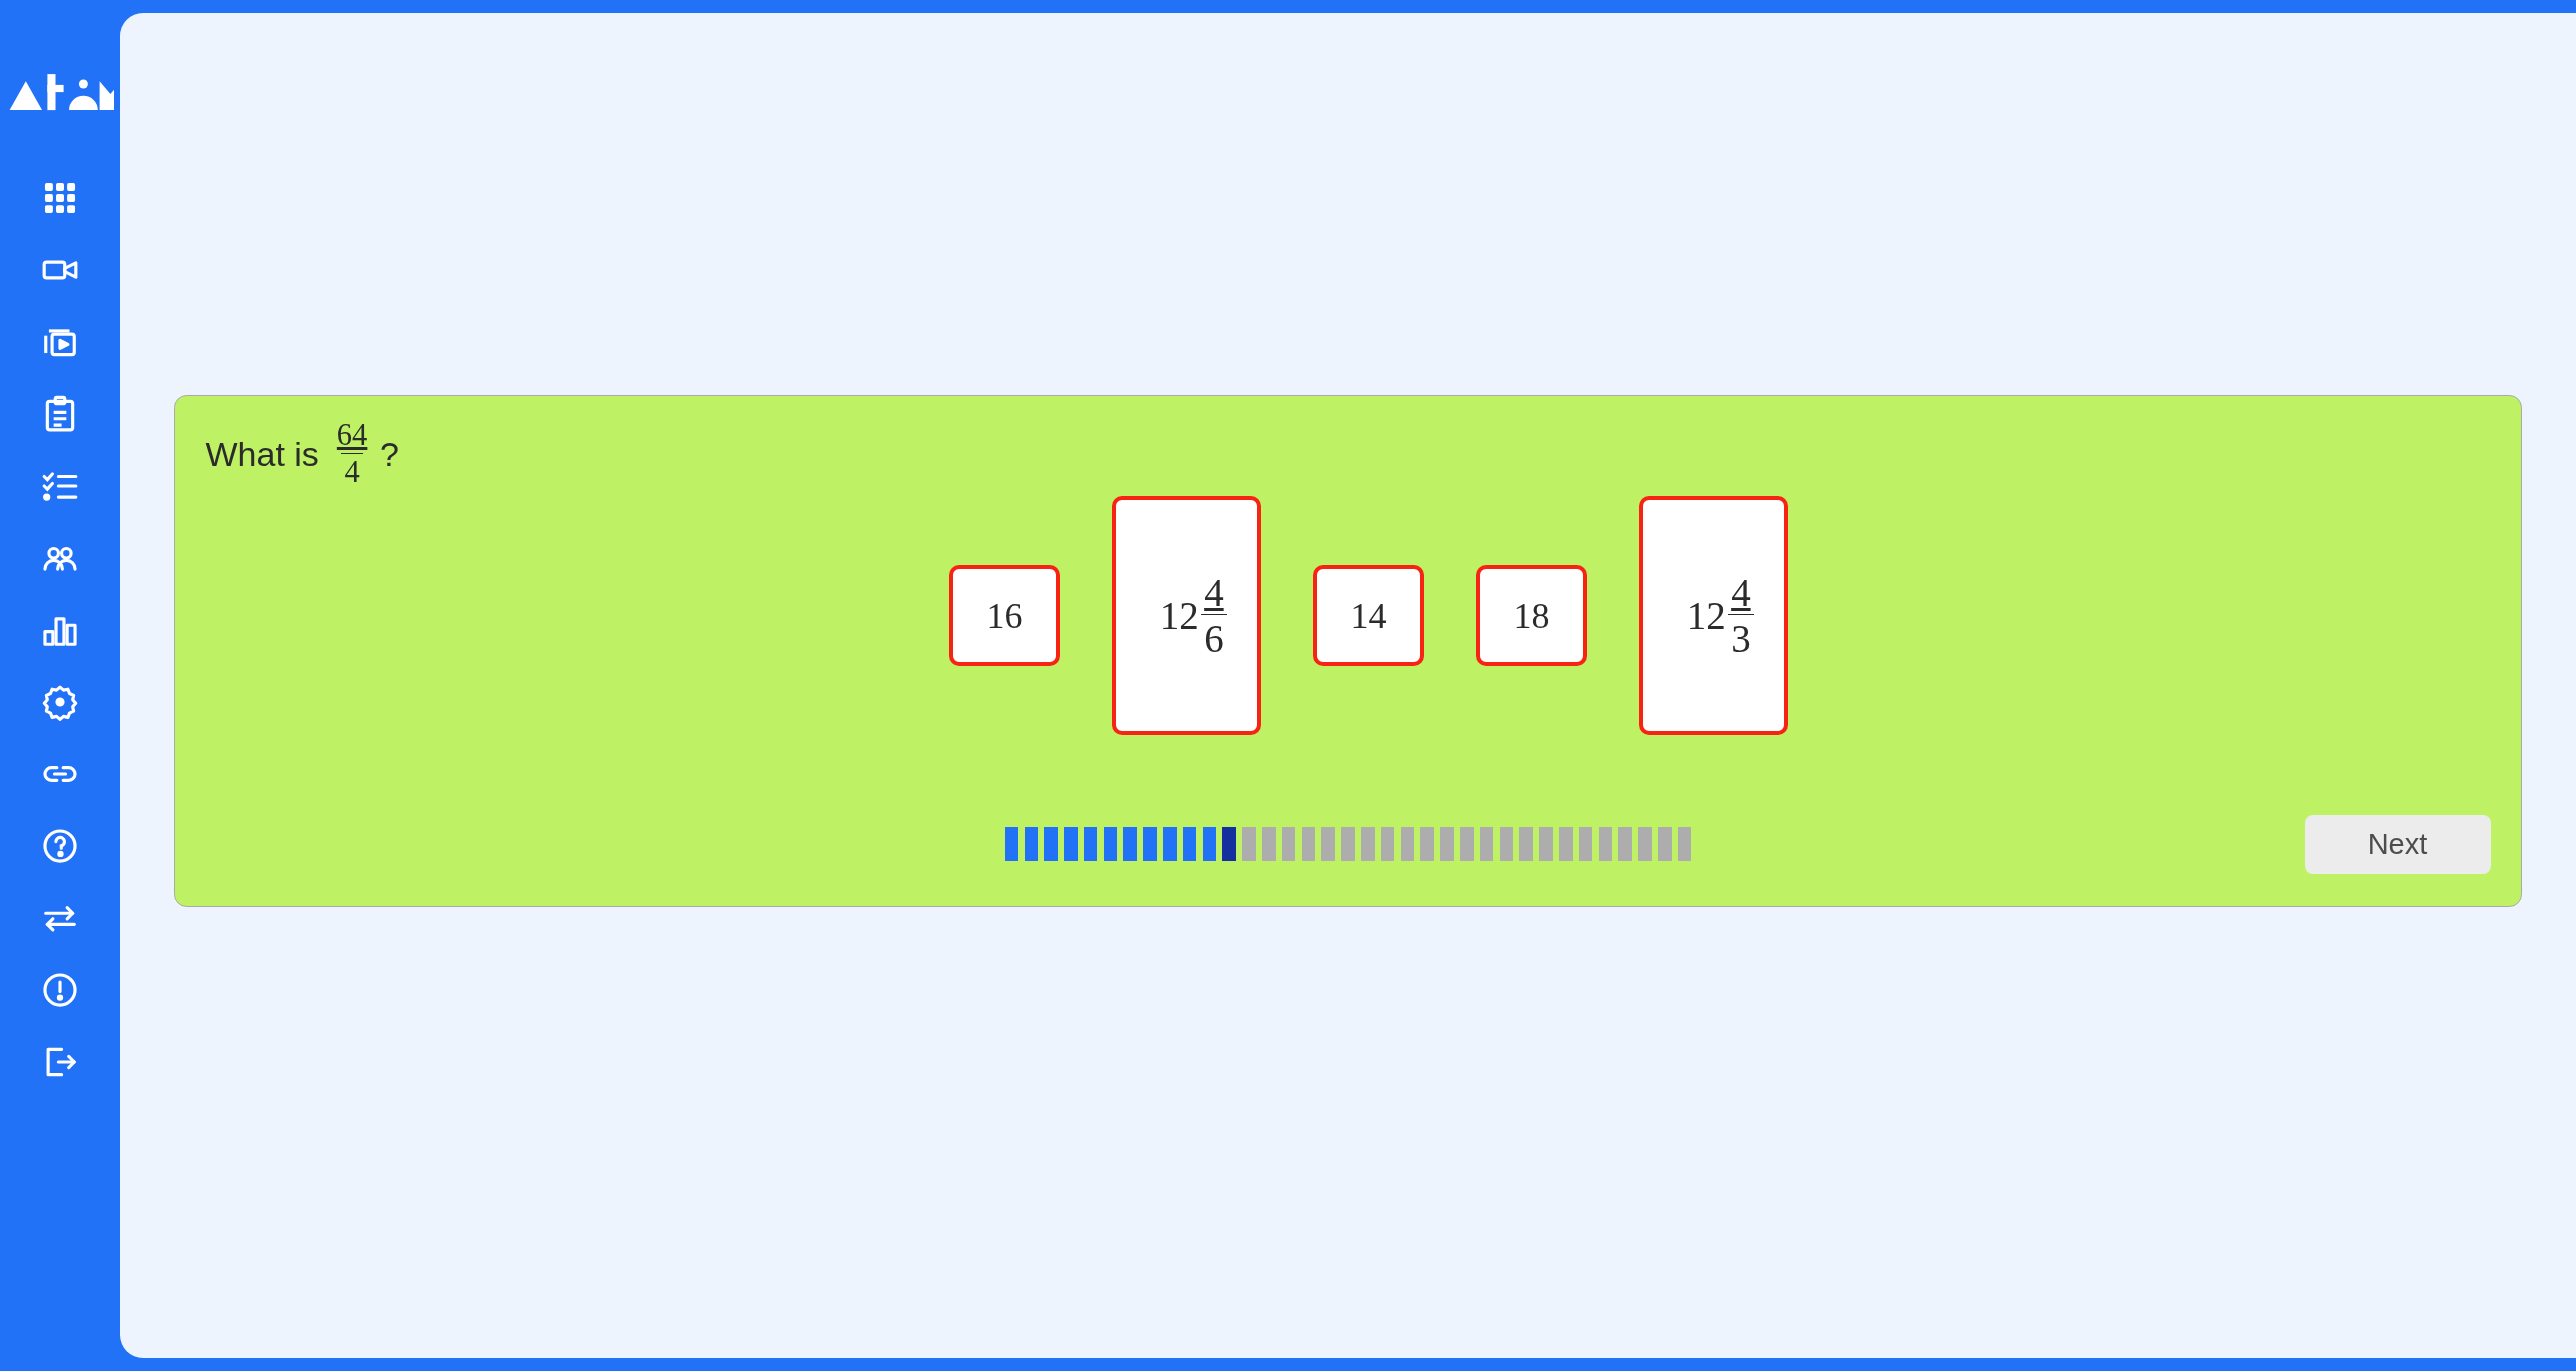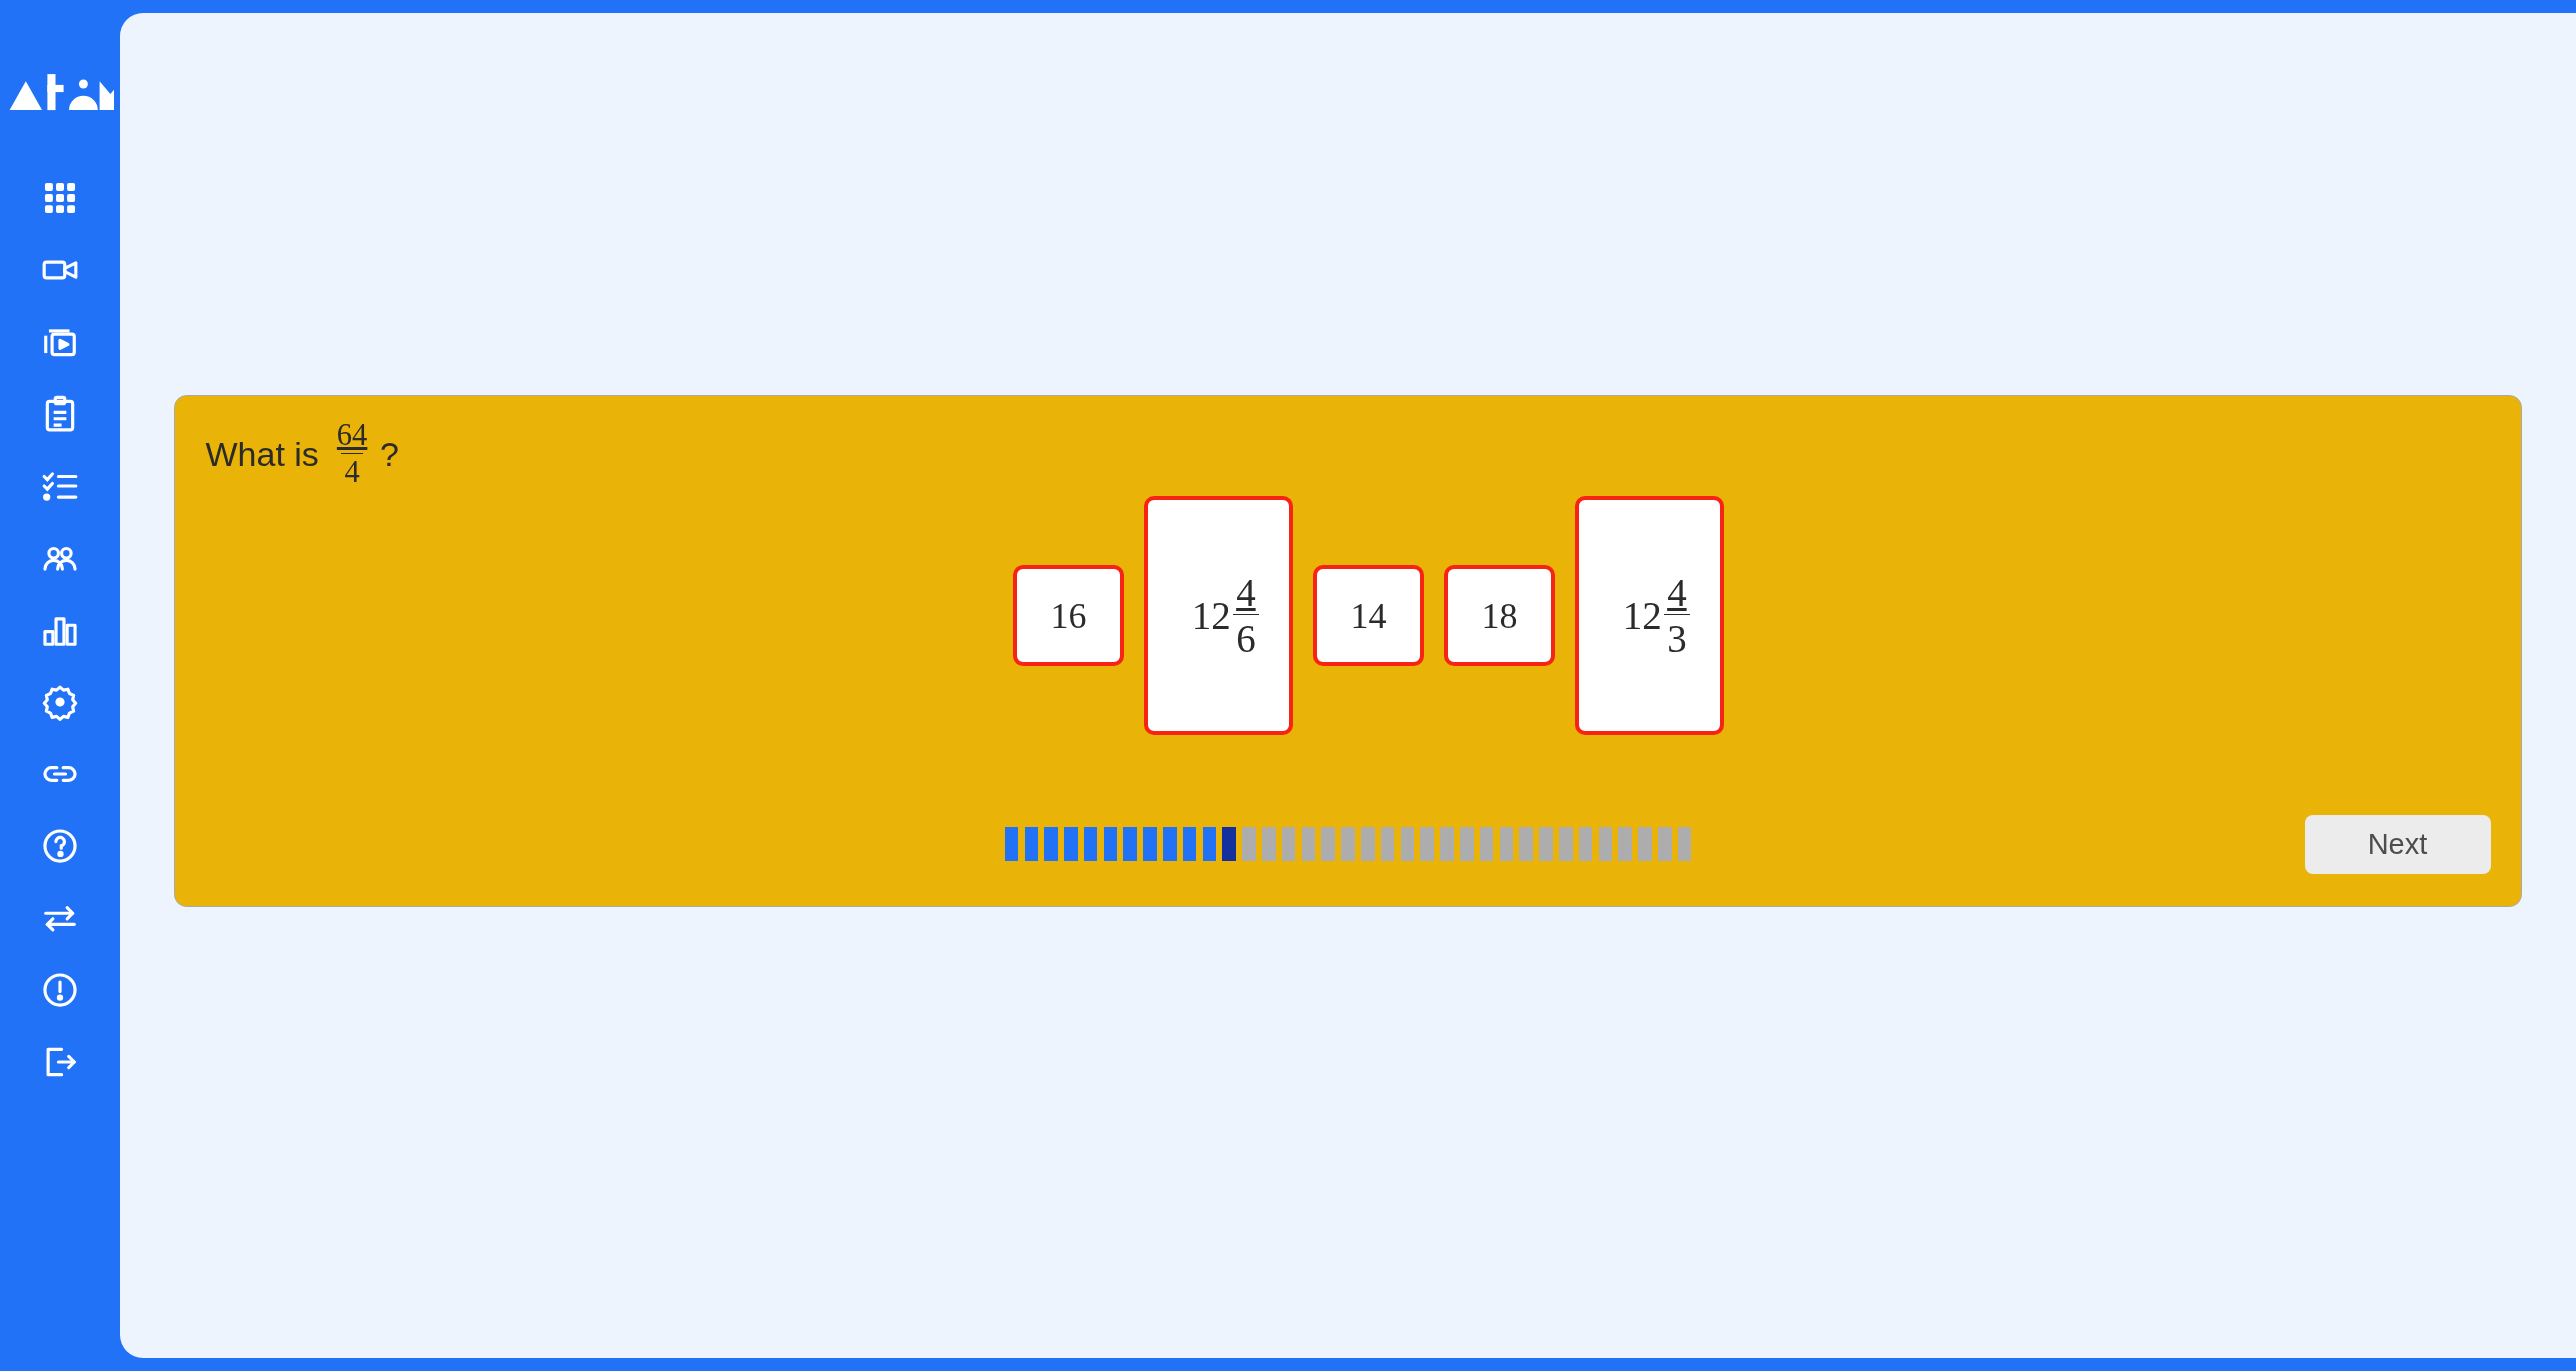--- a/index.html
+++ b/index.html
@@ -82,21 +82,21 @@
     gap: 14.4px;
     padding: 0 21.5px;
     font-size: 25px;
     cursor: pointer;
   }
   .timer svg { width: 27px; height: 27px; display:block; }
 
   
   .question-card {
     margin-top: 16px;
-    background: #eab308;
+    background: #bef264;
     border: 1.8px solid #a9a9a9;
     border-radius: 12.6px;
     height: 512px;
     position: relative;
     padding: 27px 30.5px;
   }
 
   .question-text {
     font-size: 34px;
     color: #2b2b2b;
@@ -132,21 +132,21 @@
 
   
   .options {
     position: absolute;
     left: 13px; right: 0;
     top: 81px;
     height: 278px;
     display: flex;
     align-items: center;
     justify-content: center;
-    gap: 20px;
+    gap: 52px;
     padding-left: 28px;
   }
   .option {
     border: 4.5px solid #f72414;
     border-radius: 10px;
     background: #ffffff;
     display: flex;
     align-items: center;
     justify-content: center;
     cursor: pointer;

